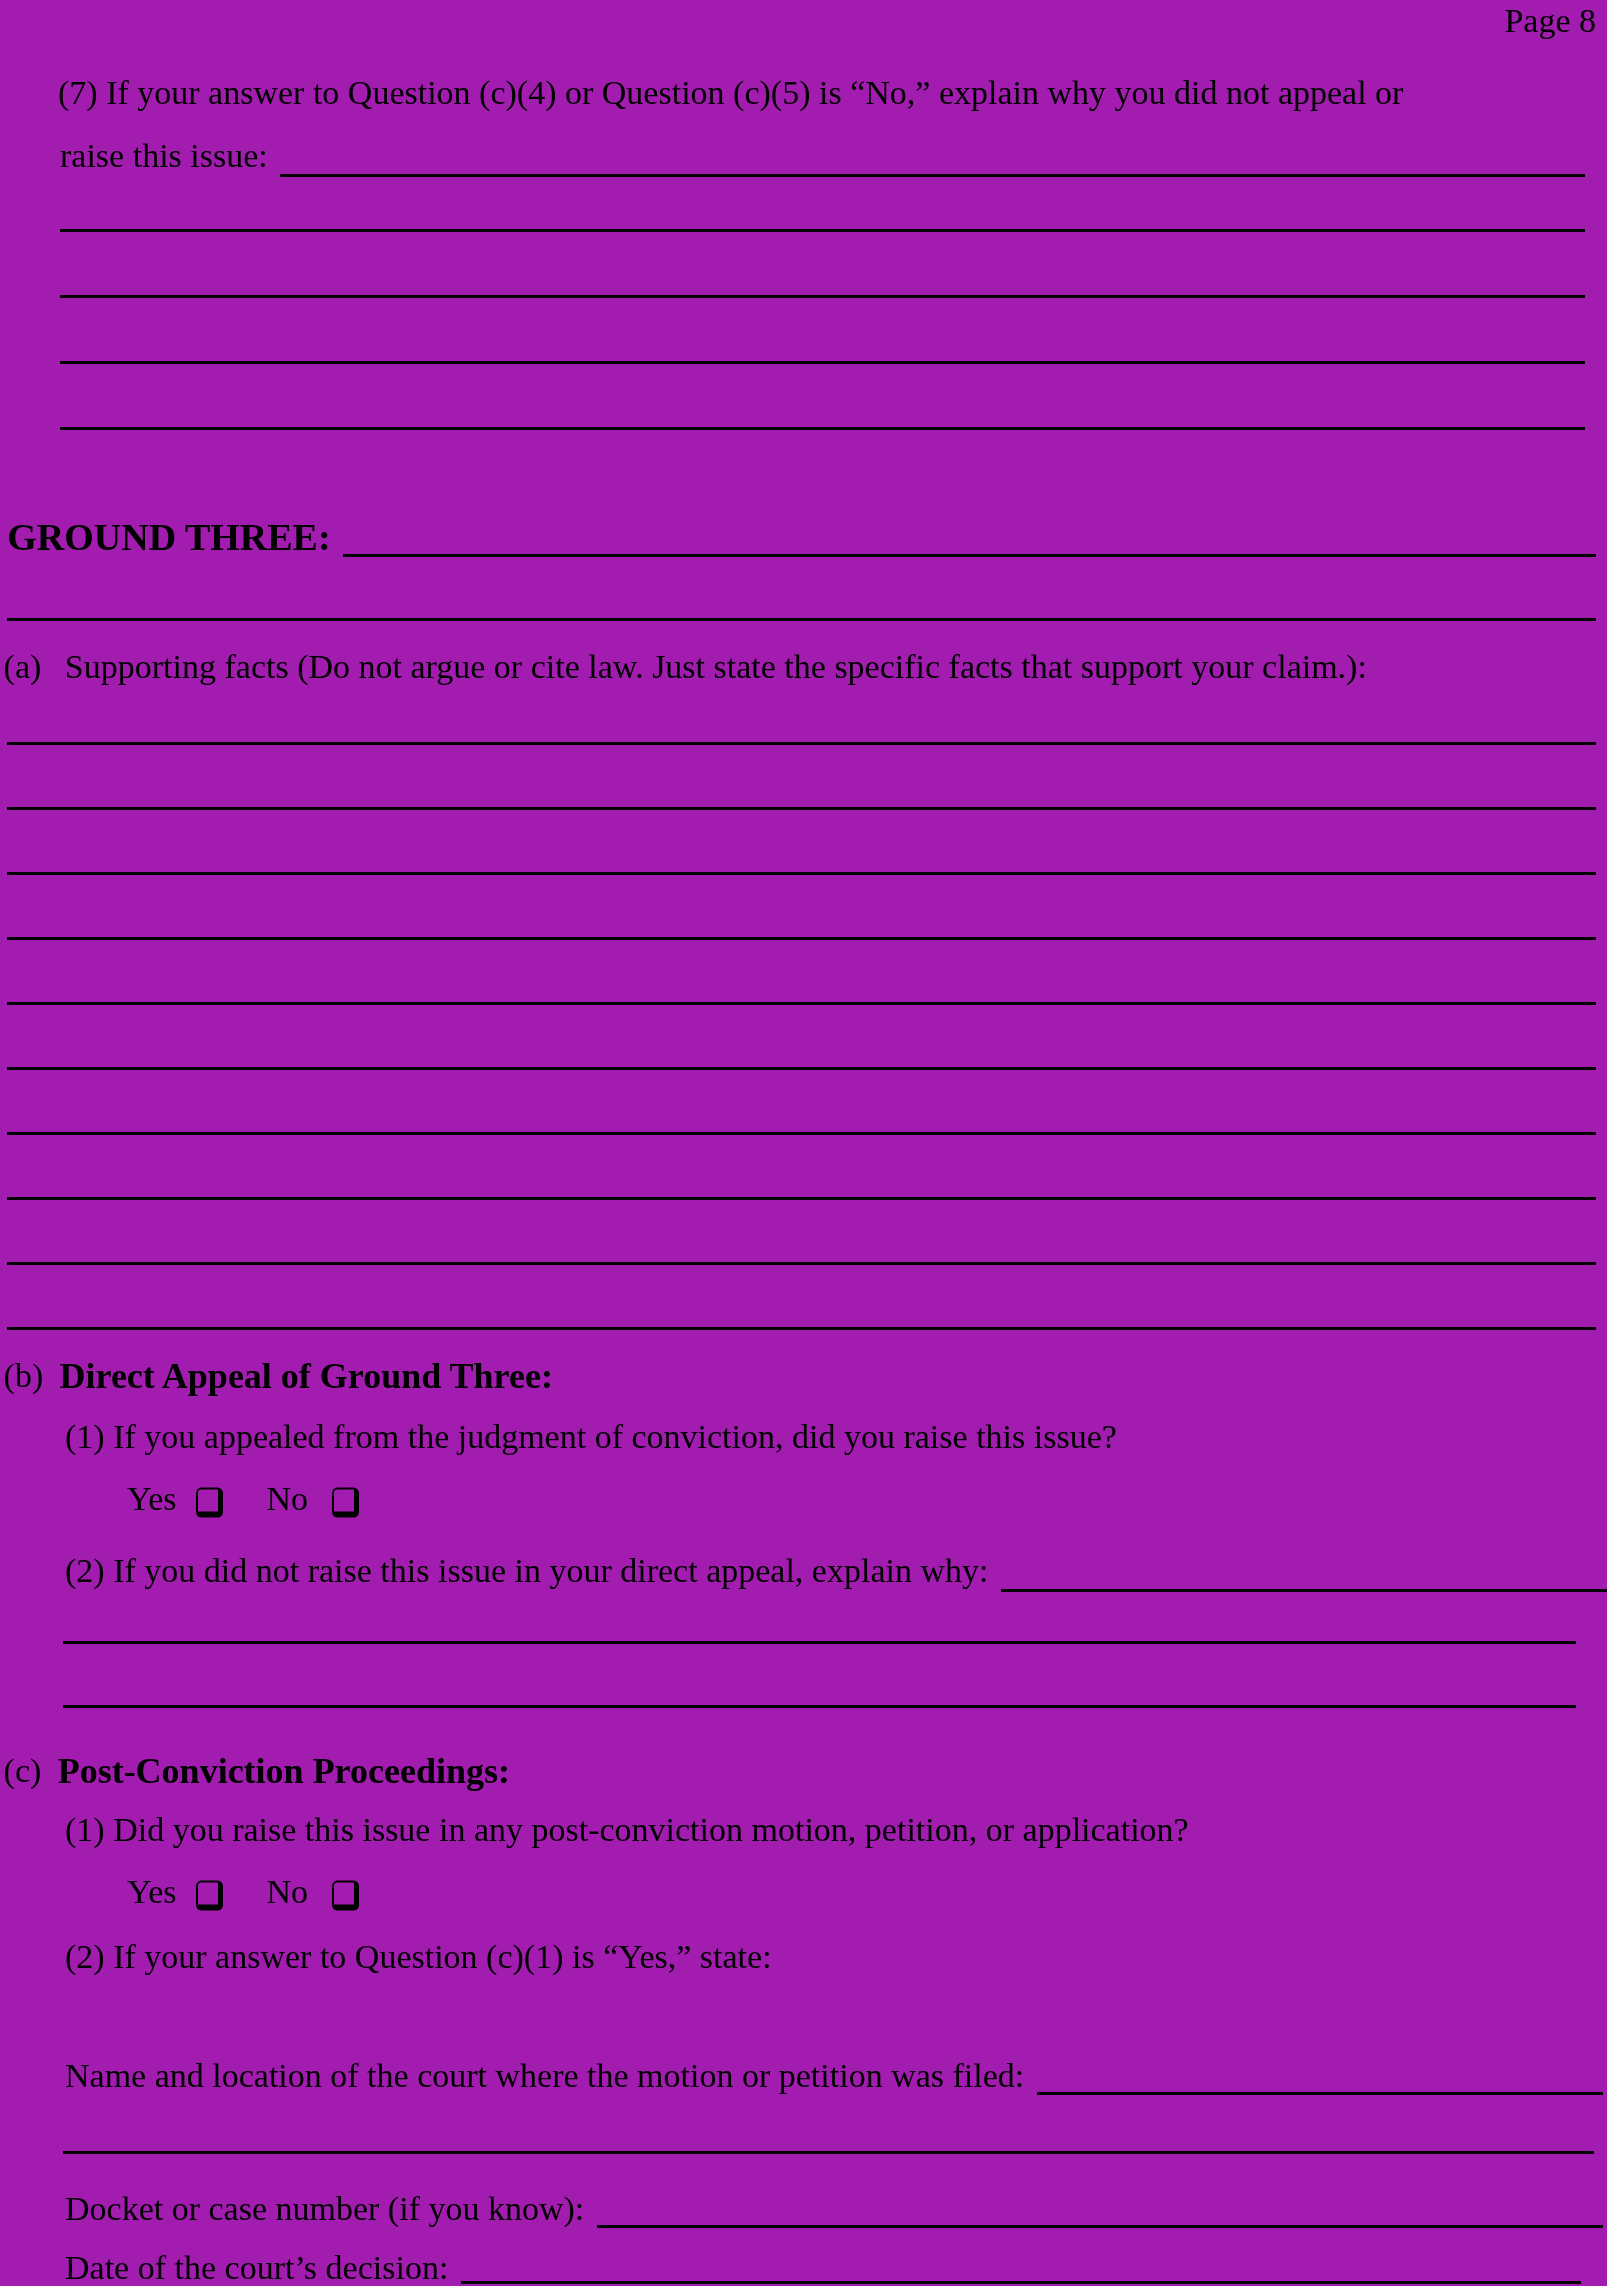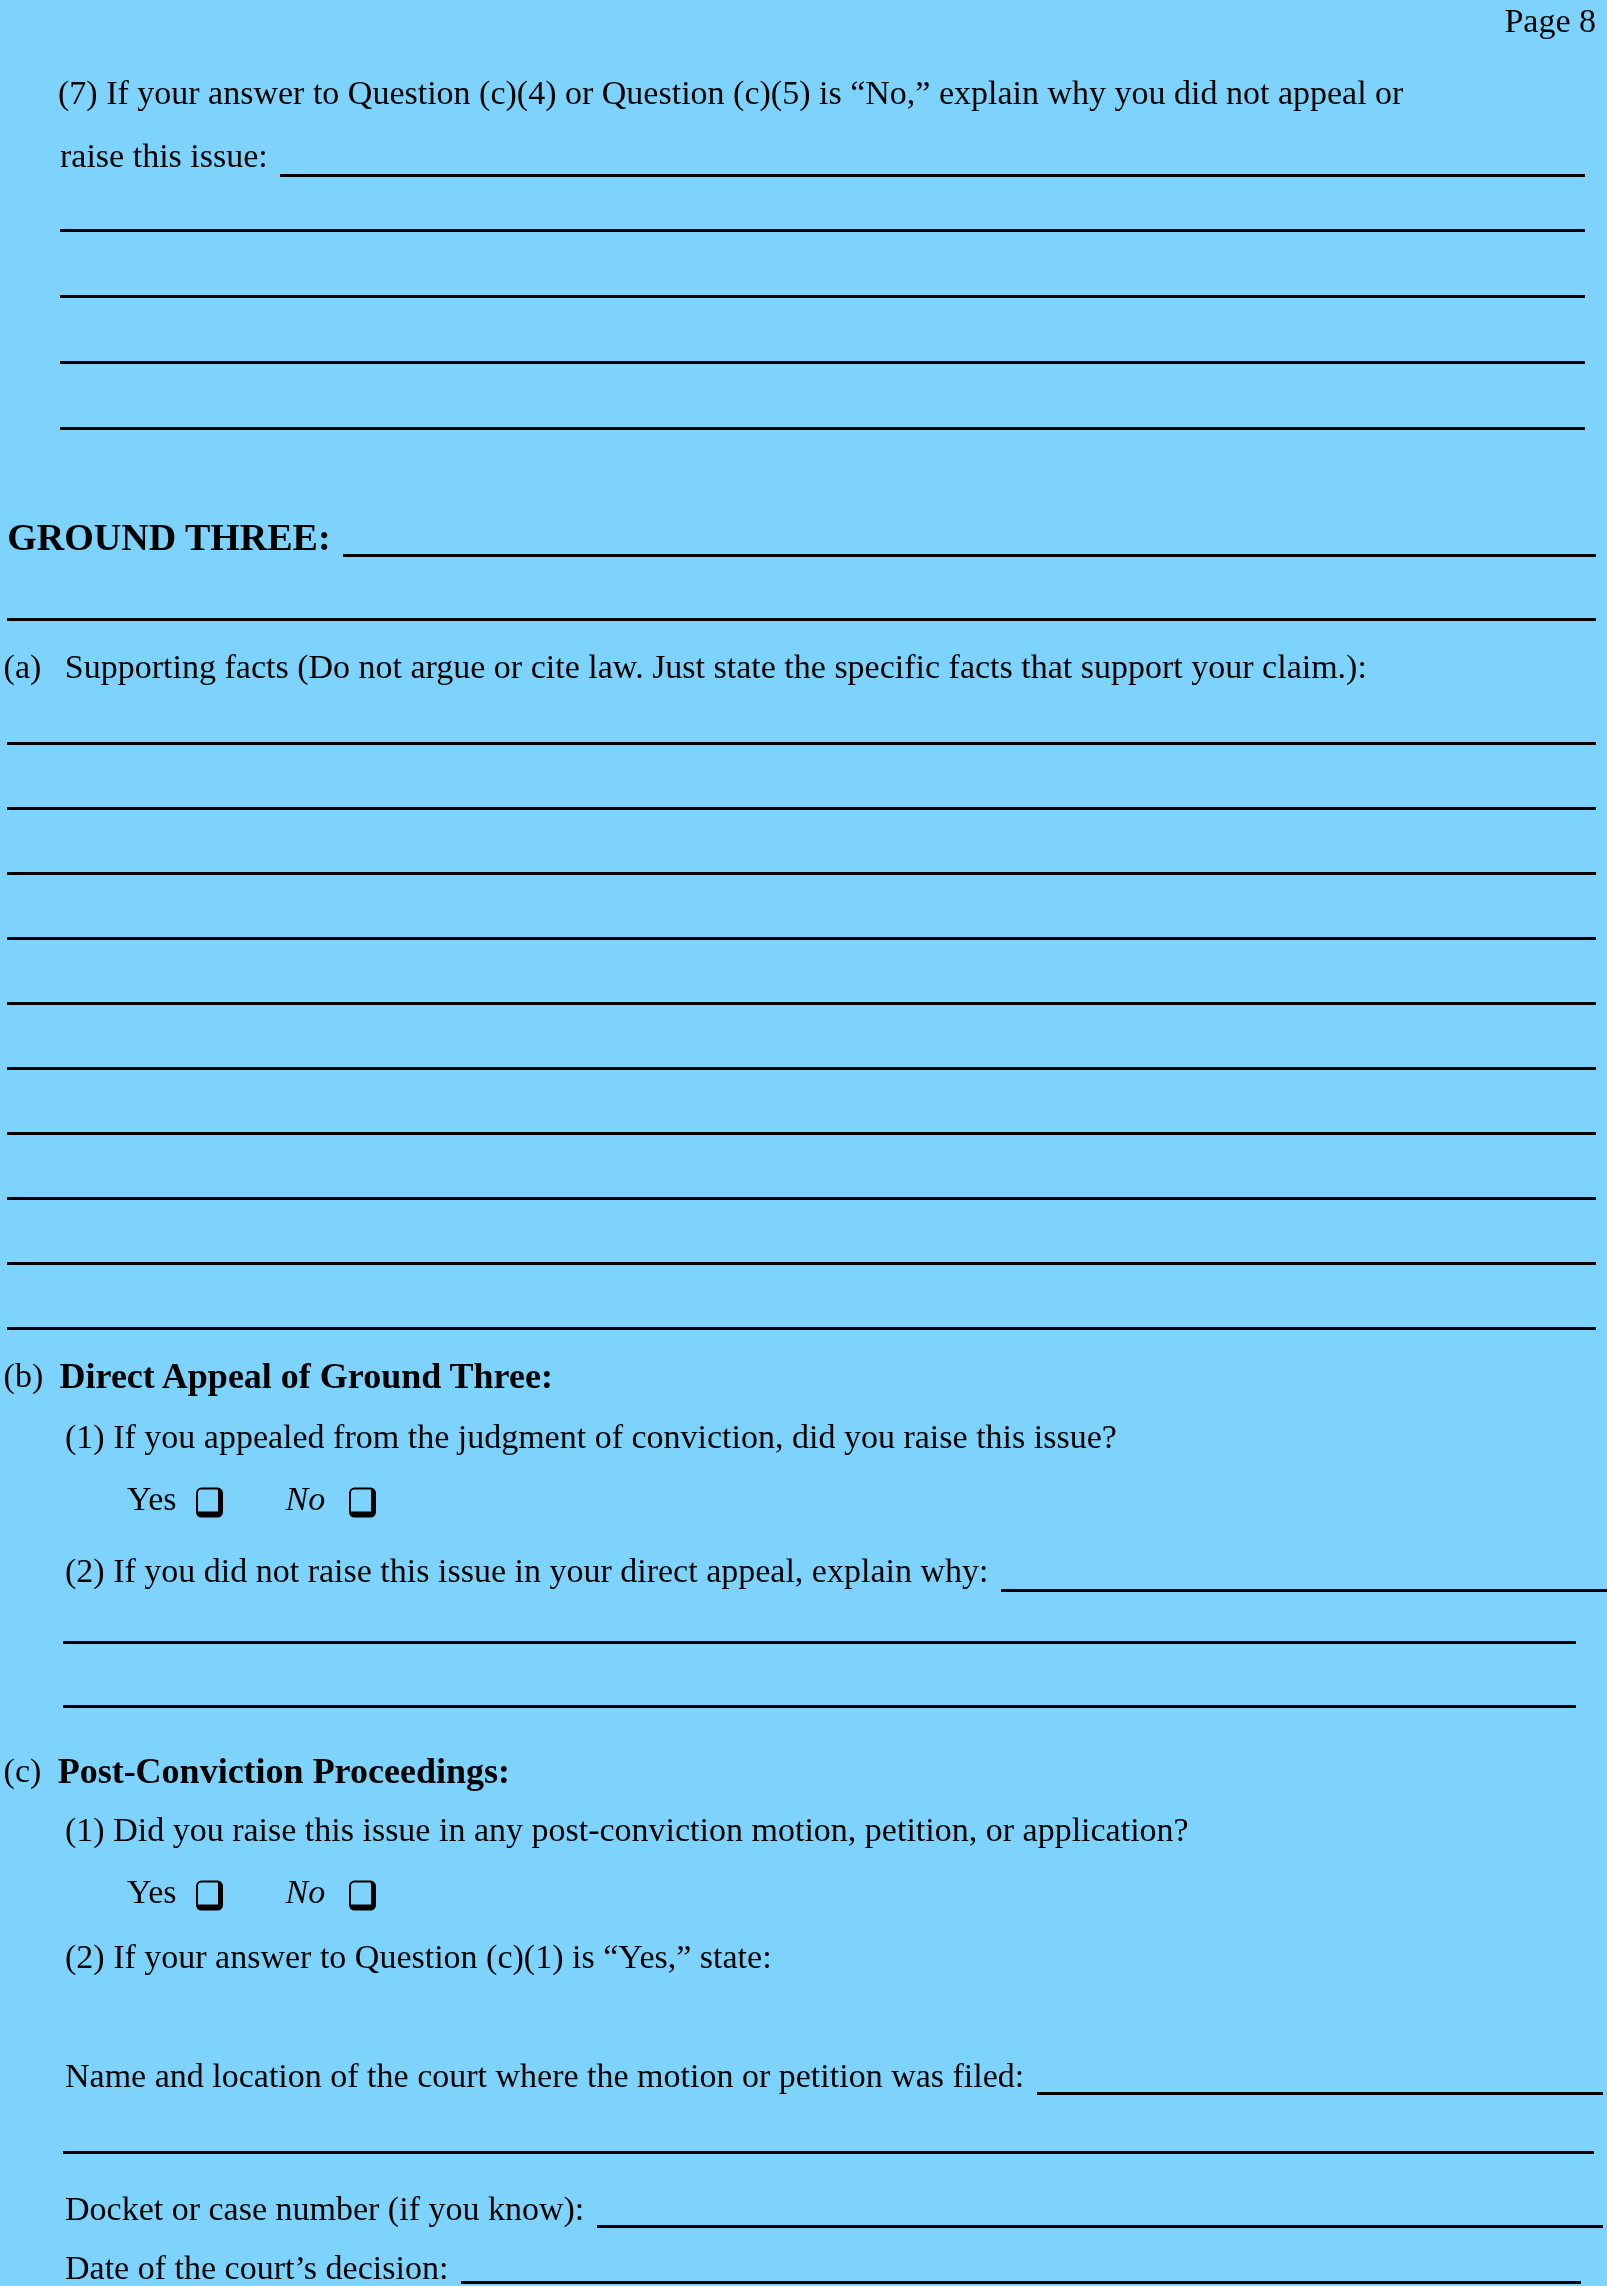--- a/index.html
+++ b/index.html
@@ -1,19 +1,19 @@
 <!DOCTYPE html>
 <html style="font-size:14.5px"><head>
 <meta charset="utf-8">
 <style>
   html,body { margin:0; padding:0; background:#777; }
   #page {
     position:relative;
     width:1607px; height:2287px;
-    background:#7dd3fc;
+    background:#a21caf;
     color:#000000;
     font-family:"Liberation Serif","DejaVu Serif",serif;
     font-size:34px;
     overflow:hidden;
   }
   .abs { position:absolute; white-space:nowrap; }
   .row { position:absolute; display:flex; align-items:center; white-space:nowrap; }
   .bold { font-weight:700; }
   .h42 { font-size:38px; }
   .h40 { font-size:36px; }
@@ -34,21 +34,21 @@
     display:inline-block;
     width:27px; height:30px;
     box-sizing:border-box;
     border:2.7px solid #000;
     border-right-width:5.4px;
     border-bottom-width:6.3px;
     border-radius:5.4px;
     transform:translateY(3.6px);
   }
   .cb-gap1 { margin-left:20px; }
-  .no-gap  { margin-left:62px;font-style:italic; }
+  .no-gap  { margin-left:43px; }
   .cb-gap2 { margin-left:23.5px; }
   .lbl-gap { margin-right:23.5px; }
 </style>
 </head>
 <body>
 
 <div id="page">
 
   <div class="abs" style="top:1.8px; right:11px;">Page 8</div>
 

